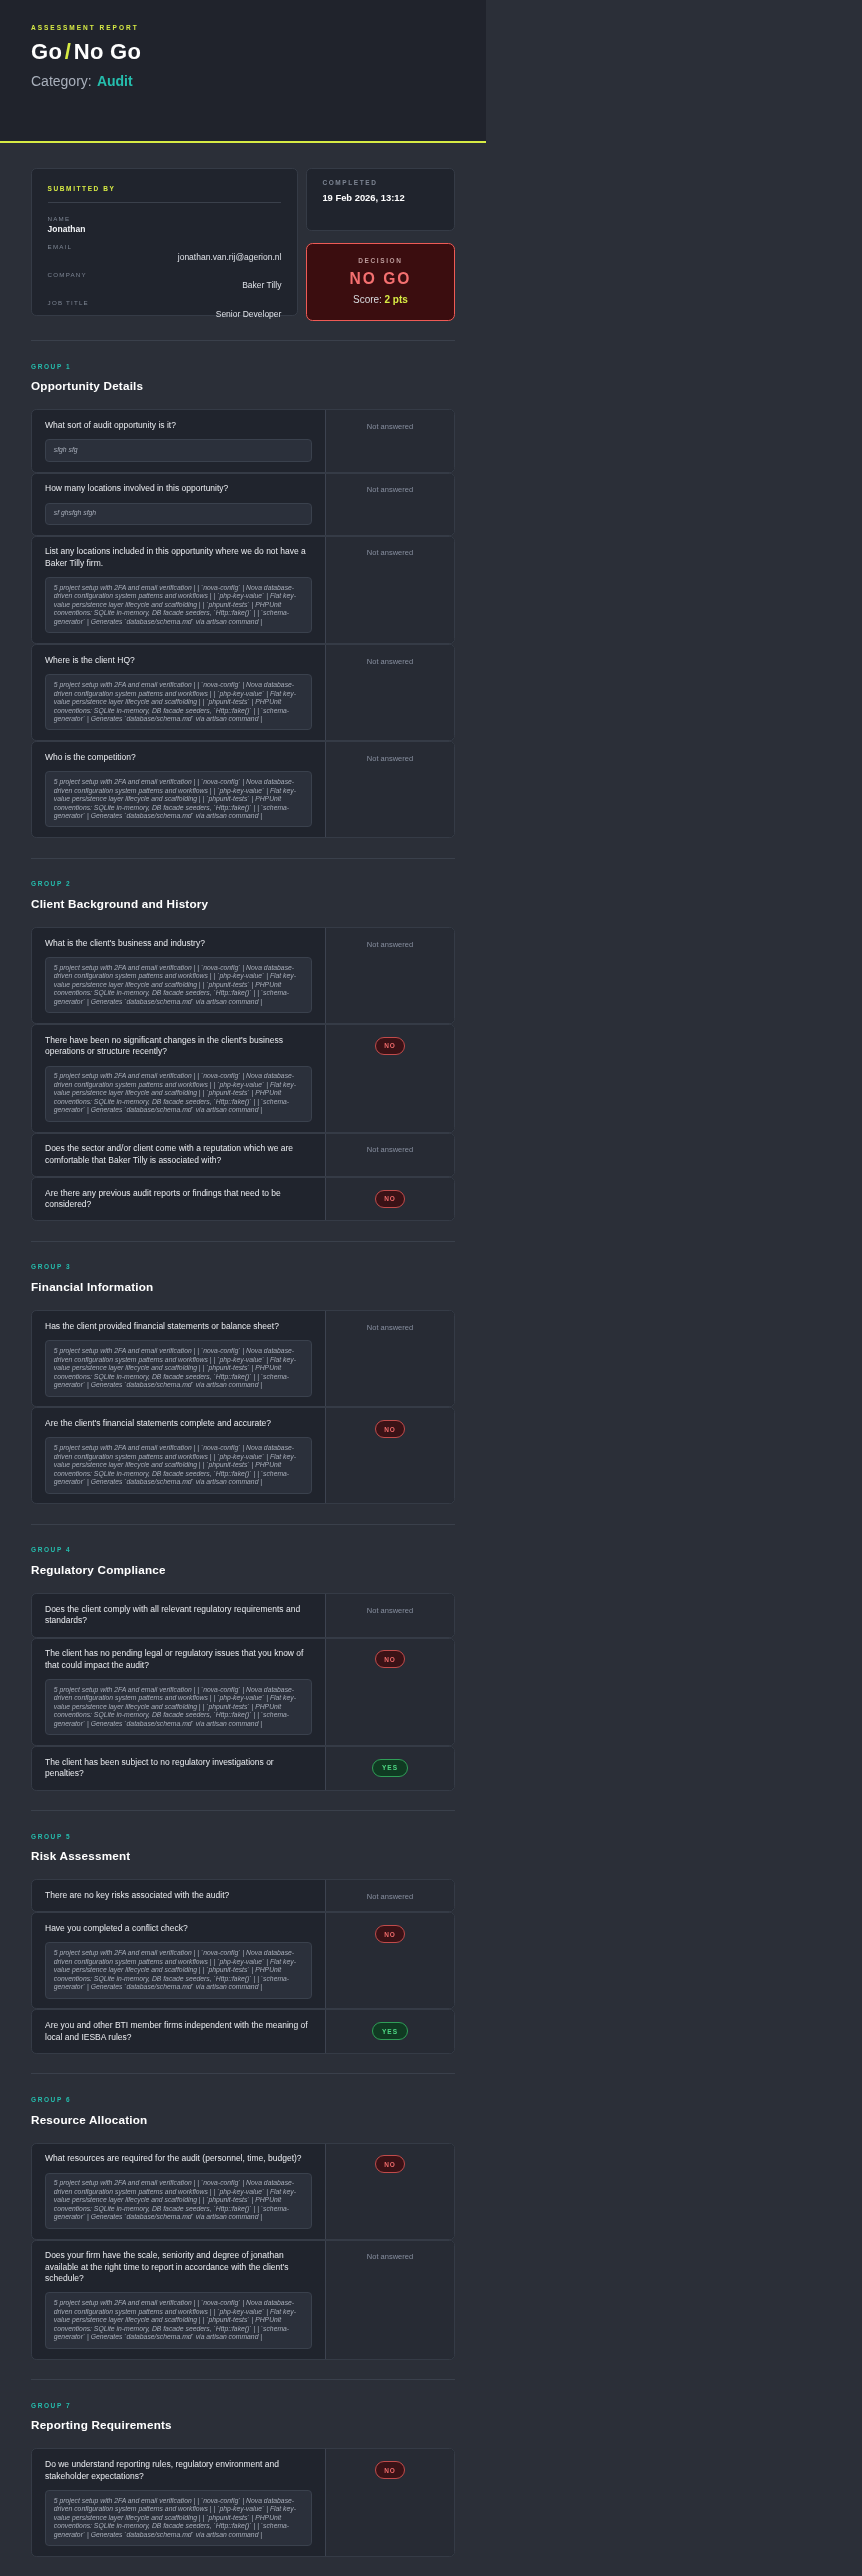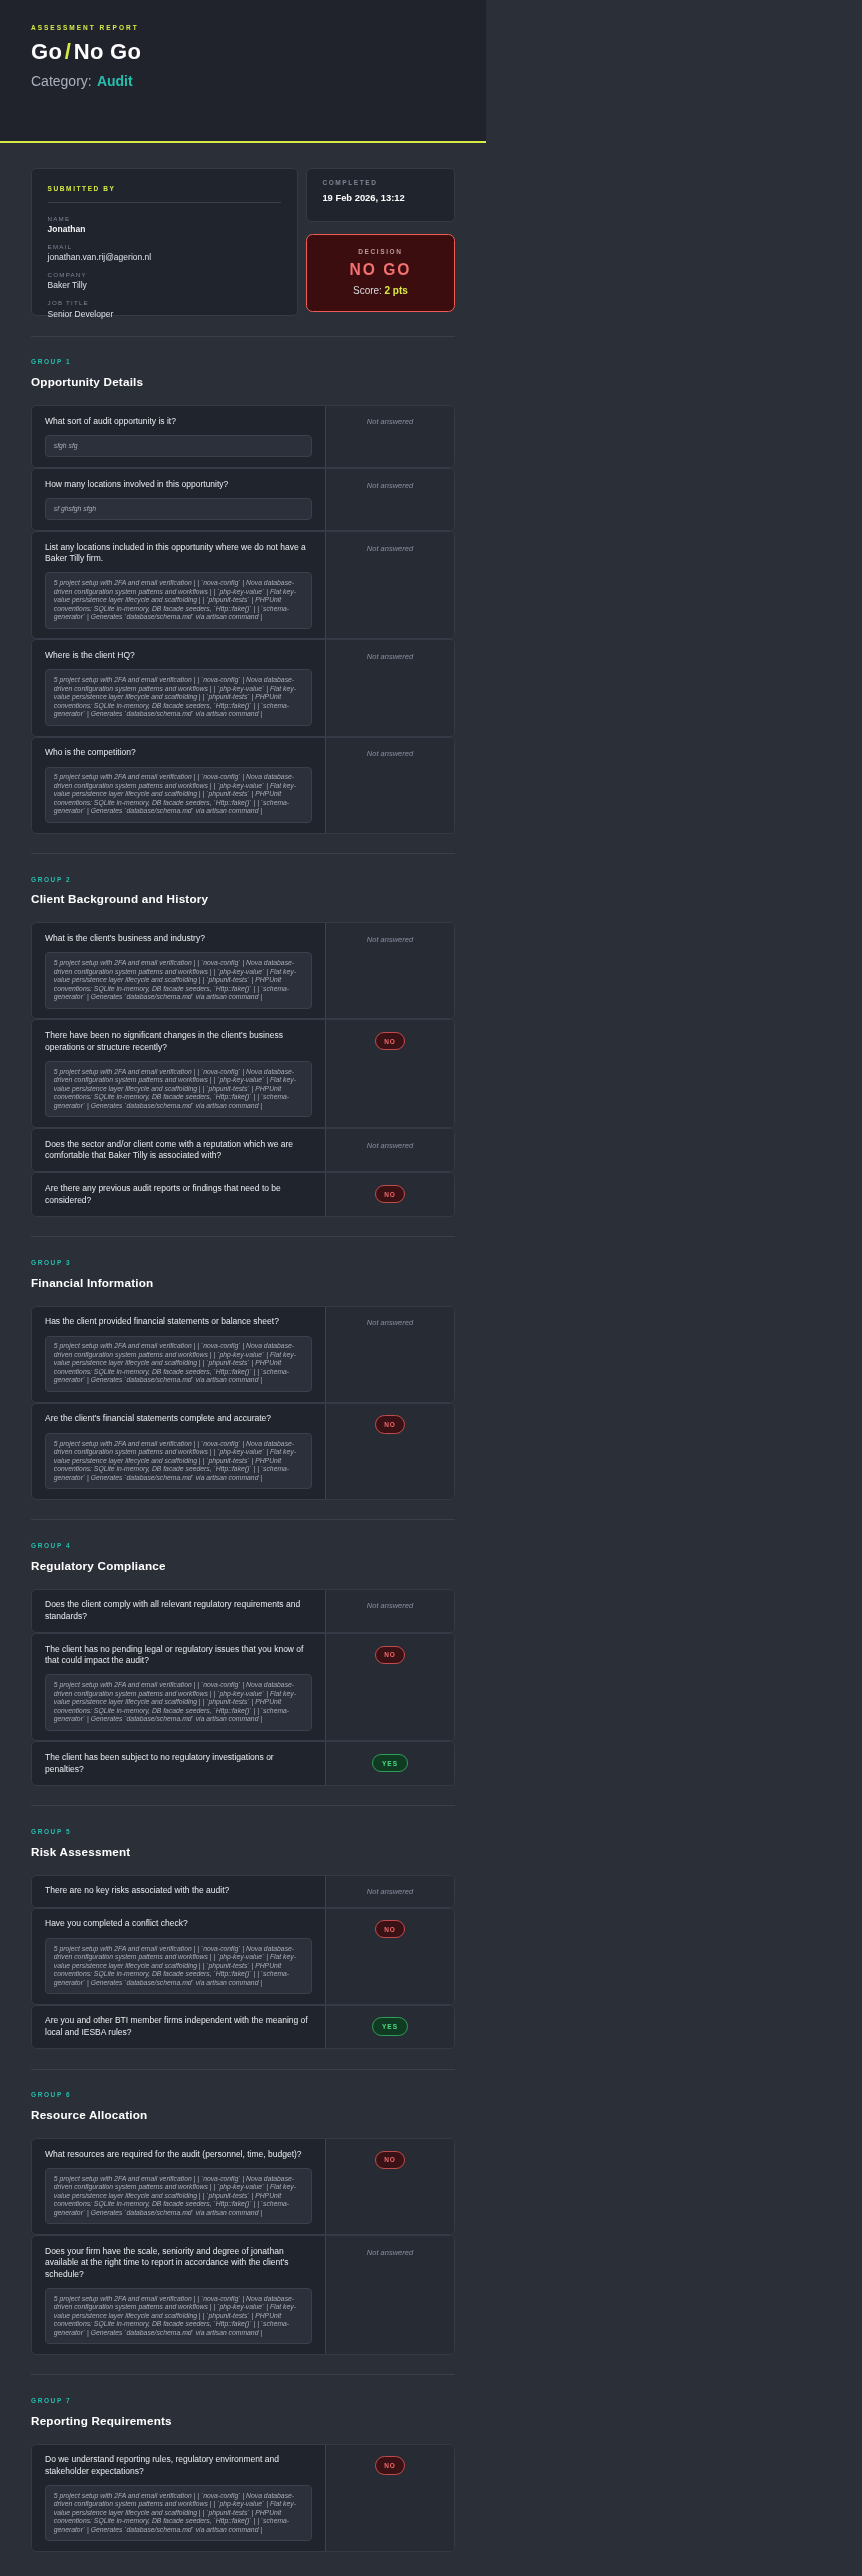--- a/index.html
+++ b/index.html
@@ -47,23 +47,23 @@
     background:var(--card-bg);
     border:0.7px solid var(--card-border);
     border-radius:5.2px;
   }
   .submitted{flex:0 0 267px;padding:15.6px;height:148px;}
   .card-kicker{font-size:6.5px;font-weight:bold;letter-spacing:1.6px;color:var(--yellow);}
   .submitted hr{border:0;border-top:0.7px solid var(--sep);margin:10.4px 0 11.7px 0;}
   .field{margin-bottom:8.5px;}
   .field-label{font-size:6.2px;letter-spacing:1.2px;color:var(--faint);margin-bottom:2.6px;}
   .field-value{font-size:8.5px;color:#f2f4f7;font-weight:bold;}
-  .field-value.normal{font-weight:normal;color:#dfe2e8;}
+  .field-value.normal{font-weight:normal;color:#dfe2e8;text-align:right;}
   .right-col{flex:1;display:flex;flex-direction:column;gap:11.7px;}
-  .completed{padding:10.4px 15.6px;height:54px;}
+  .completed{padding:10.4px 15.6px;height:63px;}
   .completed .label{font-size:6.5px;letter-spacing:1.6px;color:var(--faint);font-weight:bold;}
   .completed .value{font-size:9.4px;font-weight:bold;color:#fff;margin-top:5.9px;}
   .decision{
     background:#3b0d0f;border:1.3px solid #ef5a55;border-radius:6.5px;
     text-align:center;padding:13px 6.5px;height:78px;
   }
   .decision .label{font-size:6.5px;letter-spacing:1.6px;color:#bc9c9c;font-weight:bold;}
   .decision .value{font-size:15.6px;font-weight:bold;letter-spacing:2px;color:#f57070;margin:5.9px 0 6.5px 0;}
   .decision .score{font-size:10px;color:#d7dade;}
   .decision .score .pts{color:var(--yellow);font-weight:bold;margin-left:2.6px;}
@@ -84,21 +84,21 @@
     margin-top:7.8px;background:var(--help-bg);
     border:0.7px solid var(--help-border);border-radius:3.9px;
     padding:5.9px 7.8px;
     font-size:6.8px;font-style:italic;color:#a8aeba;line-height:8.5px;
   }
   .q-right{
     background:var(--answer-bg);
     display:flex;justify-content:center;align-items:flex-start;
     padding-top:11.7px;
   }
-  .na{font-size:7.5px;font-style:italic;color:#878f9f;}
+  .na{font-size:7.5px;color:#878f9f;}
   .pill{
     display:inline-block;padding:4.6px 8.5px;border-radius:10.4px;
     font-size:6.5px;font-weight:bold;letter-spacing:1px;
   }
   .pill.no{color:#ee6a6a;background:#3a1216;border:1px solid #c14b4b;}
   .pill.yes{color:#4ed883;background:#103a22;border:1px solid #2f9e57;}
 </style>
 </head>
 <body>
 

